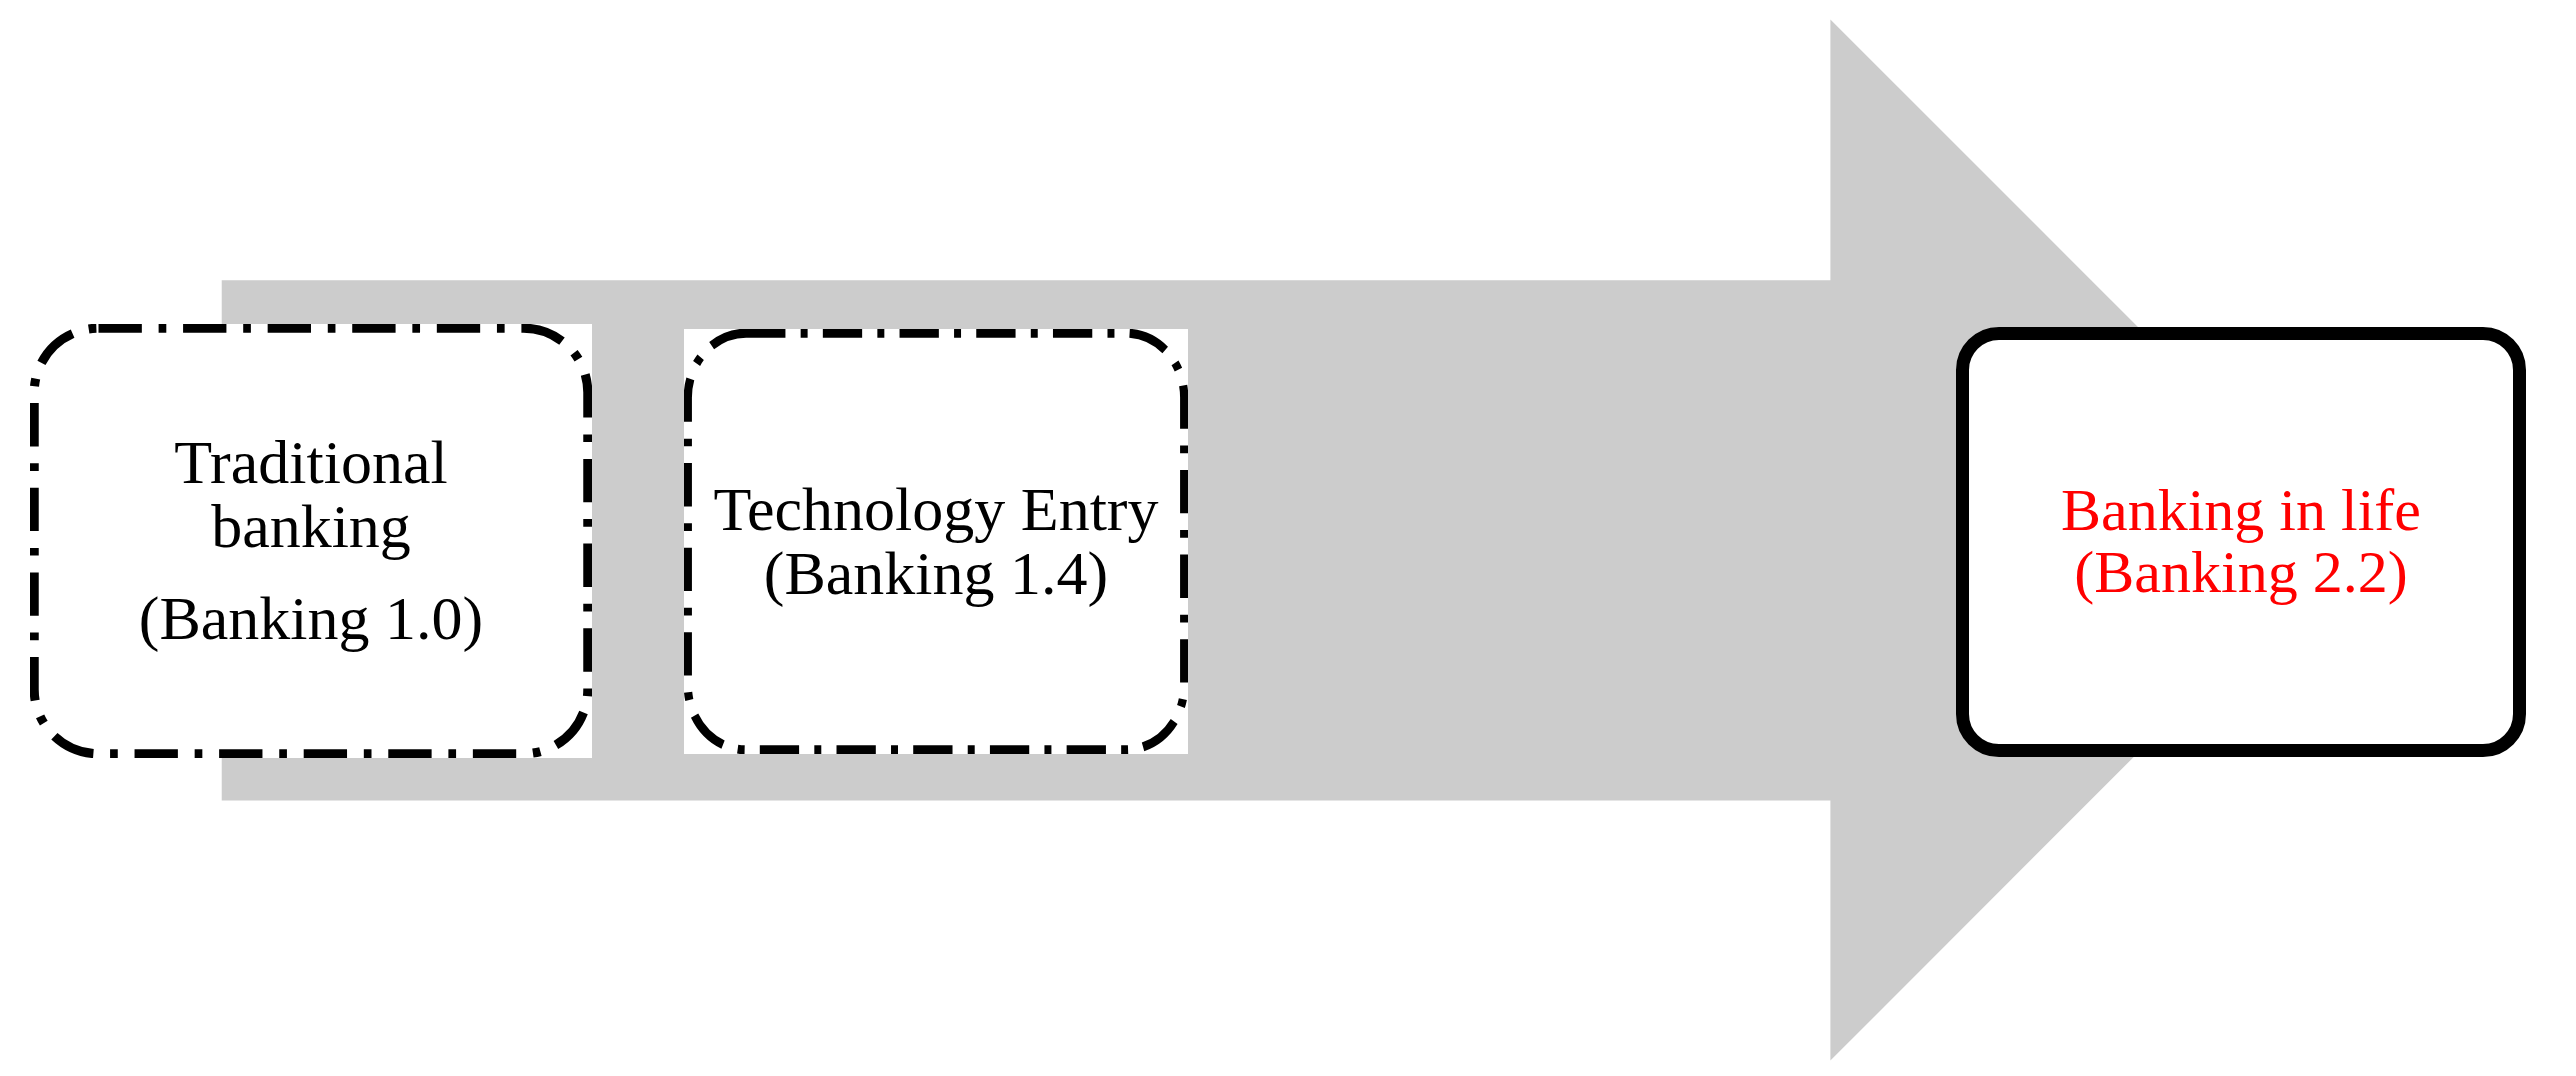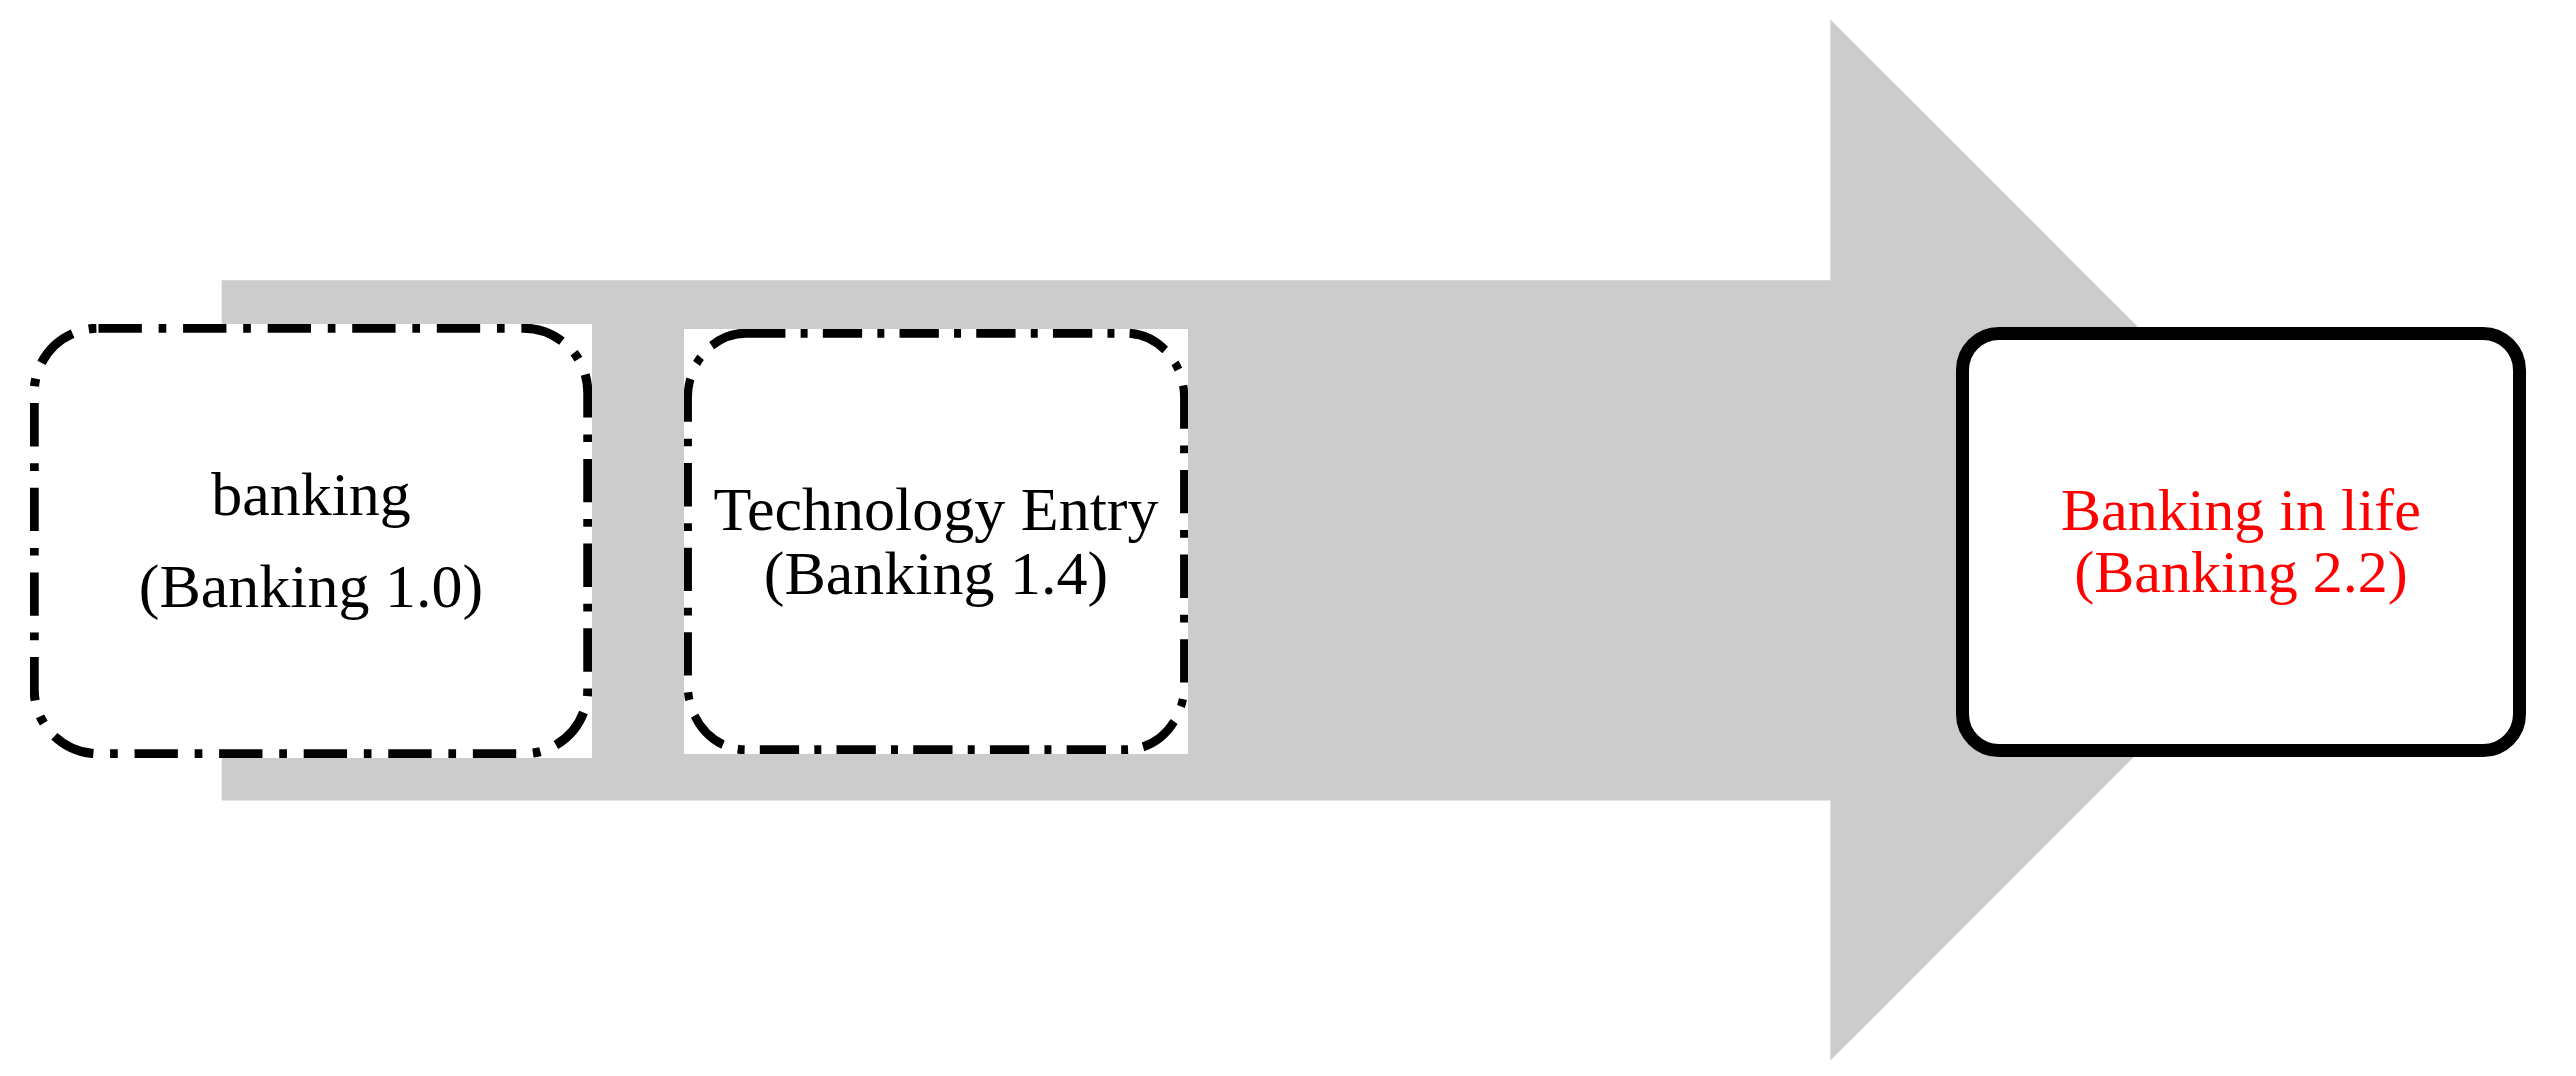--- a/index.html
+++ b/index.html
@@ -116,20 +116,21 @@
 <div id="stage">
 
   <svg id="arrow-layer" viewBox="0 0 3683 1539" preserveAspectRatio="none">
     <polygon points="317,401 2617,401 2617,28 3361,772 2617,1517 2617,1145 317,1145" fill="#CCCCCC"></polygon>
   </svg>
 
   <div class="stage-box dashdot" id="box-traditional">
     <svg class="dashdot-svg" viewBox="0 0 804 620" preserveAspectRatio="none">
       <rect x="6" y="6" width="792" height="608" rx="92" ry="92" fill="none" stroke="#000000" stroke-width="13" stroke-dasharray="62 24 11 24"></rect>
     </svg>
+    <div class="box-text">Traditional</div>
     <div class="box-text">banking</div>
     <div class="box-text para-gap">(Banking 1.0)</div>
   </div>
 
   <div class="stage-box dashdot" id="box-technology">
     <svg class="dashdot-svg" viewBox="0 0 795 608" preserveAspectRatio="none">
       <rect x="6" y="6" width="783" height="596" rx="92" ry="92" fill="none" stroke="#000000" stroke-width="13" stroke-dasharray="62 24 11 24"></rect>
     </svg>
     <div class="box-text">Technology Entry</div>
     <div class="box-text">(Banking 1.4)</div>

